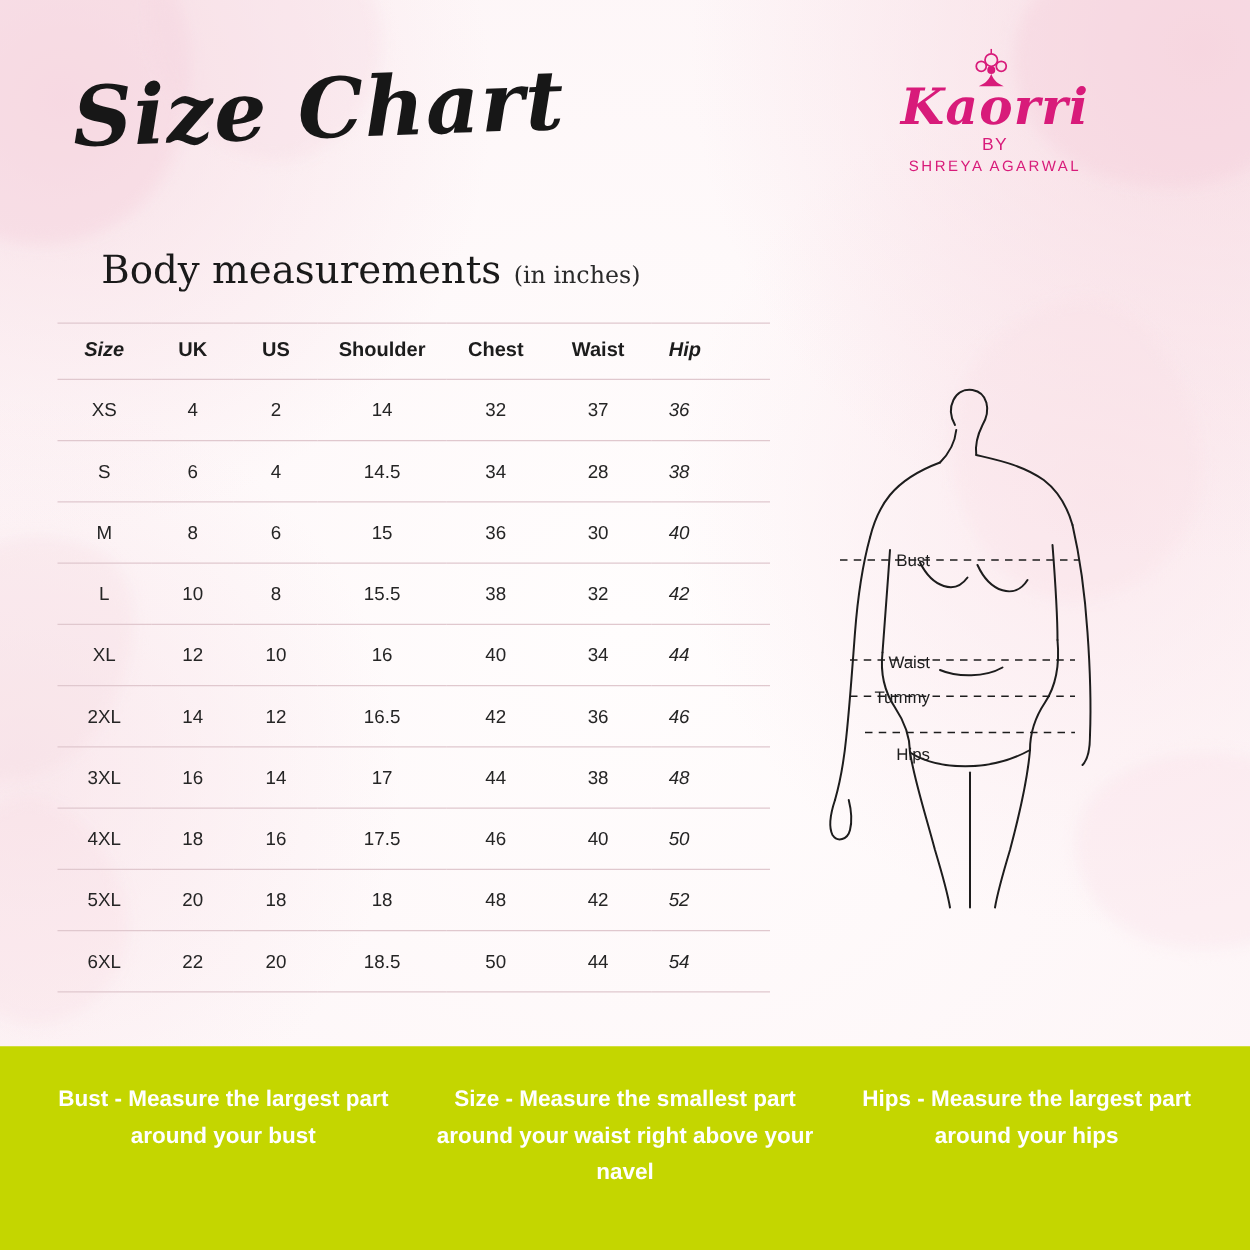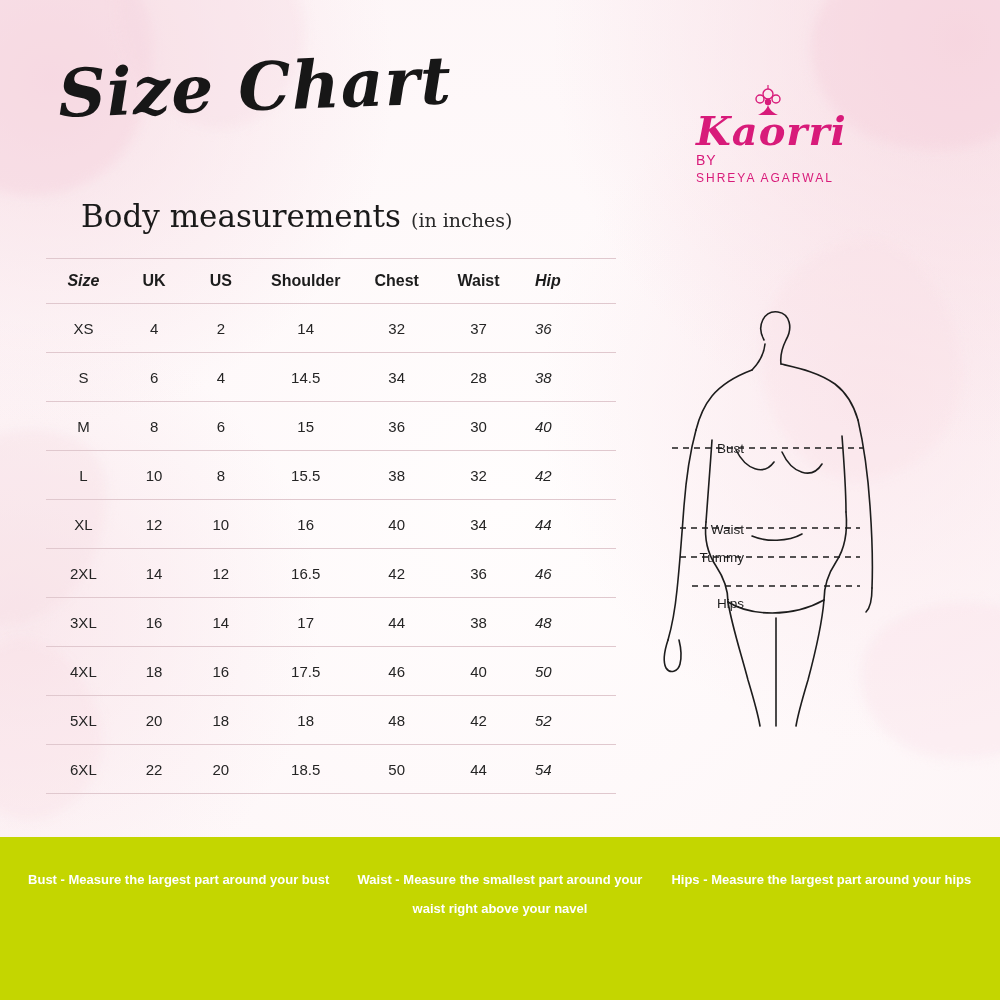--- a/index.html
+++ b/index.html
@@ -54,21 +54,21 @@
     letter-spacing: 1px;
     transform: rotate(-2deg);
   }
 
   
   .logo {
     position: absolute;
     right: 104px;
     top: 62px;
     width: 200px;
-    margin-top: 45px;
+    text-align: center;
   }
   .logo-word {
     font-family: "DejaVu Serif", serif;
     font-style: italic;
     font-weight: 700;
     font-size: 40px;
     color: #d81b7a;
     letter-spacing: 1px;
     position: relative;
     display: inline-block;
@@ -194,21 +194,21 @@
     display: flex;
     align-items: flex-start;
     justify-content: space-between;
     box-sizing: border-box;
     padding: 28px 18px 0 18px;
   }
   .foot-col {
     flex: 1 1 0;
     text-align: center;
     color: #ffffff;
-    font-size: 13px;
+    font-size: 18px;
     line-height: 29px;
     font-weight: bold;
     padding: 0 10px;
     box-sizing: border-box;
   }
   .foot-col .term { font-weight: bold; }
 </style>
 </head>
 <body>
 
@@ -398,20 +398,20 @@
     <span class="fig-label lbl-waist">Waist</span>
     <span class="fig-label lbl-tummy">Tummy</span>
     <span class="fig-label lbl-hips">Hips</span>
   </div>
 
   <div class="footer">
     <div class="foot-col">
       <span class="term">Bust -</span><span> Measure the largest part around your bust</span>
     </div>
     <div class="foot-col">
-      <span class="term">Waist -</span><span> Measure the smallest part around your waist right above your navel</span>
+      <span class="term">Size -</span><span> Measure the smallest part around your waist right above your navel</span>
     </div>
     <div class="foot-col">
       <span class="term">Hips -</span><span> Measure the largest part around your hips</span>
     </div>
   </div>
 
 </div>
 
 </body></html>

